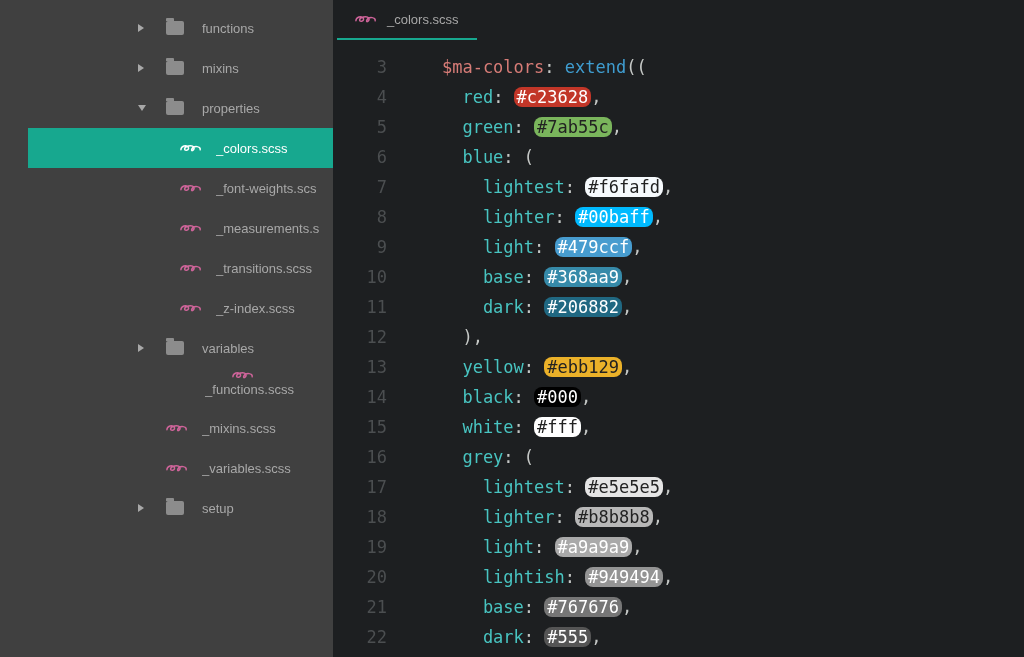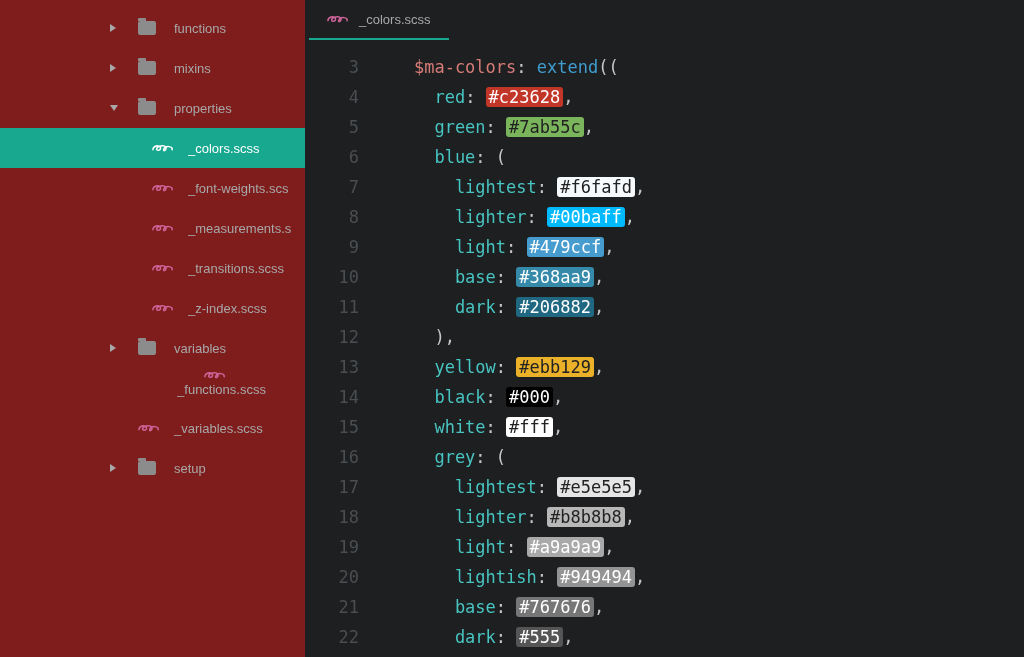--- a/index.html
+++ b/index.html
@@ -12,26 +12,27 @@
   overflow: hidden;
 }
 .app {
   display: flex;
   width: 100%; height: 100%;
 }
 
 
 .sidebar {
   width: 305px;
-  background: #7f1d1d;
+  background: #404040;
   padding-top: 8px;
   font-family: "Helvetica Neue", Arial, sans-serif;
   font-size: 13px;
   color: #a8a8a8;
   user-select: none;
+  padding-left: 28px;
 }
 .tree-row {
   height: 40px;
   display: flex;
   align-items: center;
   position: relative;
 }
 .tree-row.active {
   background: #17a88f;
   color: #ffffff;
@@ -153,21 +154,21 @@
 .ind2 { display:inline-block; width: 6ch; }
 .ind3 { display:inline-block; width: 8ch; }
 
 
 .tok-var   { color: #d77c77; }                 
 .tok-fn    { color: #3f9dd0; }                 
 .tok-key   { color: #48c4c1; }                 
 .tok-punct { color: #c5c8c6; }
 .swatch {
   padding: 0 3px;
-  border-radius: 3px;
+  border-radius: 8px;
 }
 .swatch.dark-text  { color:#222; }
 .swatch.light-text { color:#fff; }
 </style>
 </head>
 <body>
 
 <div class="app">
 
   <div class="sidebar" id="sidebar">
@@ -227,20 +228,26 @@
           <span class="chevron right"></span>
         </span>
         <span class="folder-icon"></span>
         <span class="filename">variables</span>
       </div>
       <div class="tree-row depth-1" style="padding-left: 138px; flex-direction: column;">
         <svg class="sass-icon" viewBox="0 0 24 14">
           <path d="M1 9 C1 5, 7 3, 9 6 C11 9, 5 11, 5 8 C5 5, 13 3, 15 6 C17 9, 11 12, 13 8 C15 4, 23 5, 22 9" fill="none" stroke="#cf649a" stroke-width="1.6" stroke-linecap="round"></path>
         </svg>
         <span class="filename">_functions.scss</span>
+      </div>
+      <div class="tree-row depth-1" style="padding-left: 138px;">
+        <svg class="sass-icon" viewBox="0 0 24 14">
+          <path d="M1 9 C1 5, 7 3, 9 6 C11 9, 5 11, 5 8 C5 5, 13 3, 15 6 C17 9, 11 12, 13 8 C15 4, 23 5, 22 9" fill="none" stroke="#cf649a" stroke-width="1.6" stroke-linecap="round"></path>
+        </svg>
+        <span class="filename">_mixins.scss</span>
       </div>
       <div class="tree-row depth-1" style="padding-left: 138px;">
         <svg class="sass-icon" viewBox="0 0 24 14">
           <path d="M1 9 C1 5, 7 3, 9 6 C11 9, 5 11, 5 8 C5 5, 13 3, 15 6 C17 9, 11 12, 13 8 C15 4, 23 5, 22 9" fill="none" stroke="#cf649a" stroke-width="1.6" stroke-linecap="round"></path>
         </svg>
         <span class="filename">_variables.scss</span>
       </div>
       <div class="tree-row depth-1" style="padding-left: 138px; text-align: center;">
         <span class="chev-holder">
           <span class="chevron right"></span>

